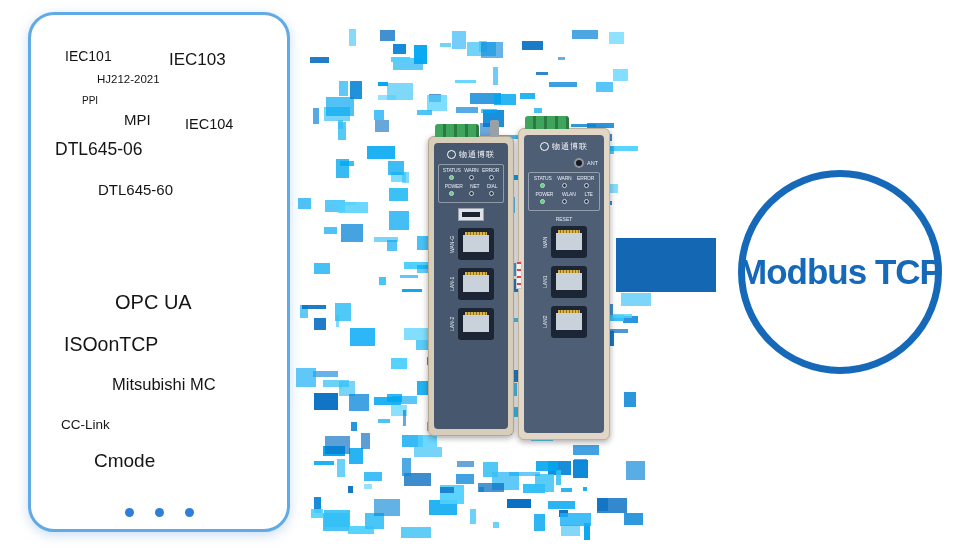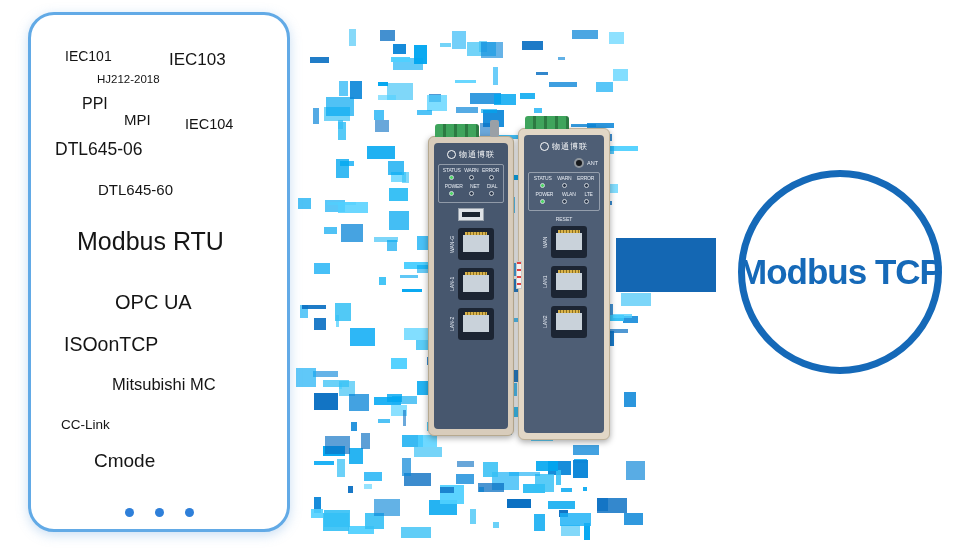--- a/index.html
+++ b/index.html
@@ -7,21 +7,21 @@
   .stage { position:relative; width:980px; height:560px; background:#fff; overflow:hidden; }
 
   
   .card { position:absolute; left:28px; top:12px; width:262px; height:520px;
           background:#fff; border:3px solid #62aae6; border-radius:26px;
           box-shadow:0 3px 12px rgba(100,160,220,.35); z-index:3; }
   .proto { position:absolute; color:#151515; white-space:nowrap; }
   .p0 { left:34px;  top:33px;  font-size:14px; }
   .p1 { left:138px; top:35px;  font-size:17px; }
   .p2 { left:66px;  top:58px;  font-size:11.5px; }
-  .p3 { left:51px;  top:80px;  font-size:16px; }
+  .p3 { left:51px;  top:80px;  font-size:10px; }
   .p4 { left:93px;  top:96px;  font-size:15px; }
   .p5 { left:154px; top:101px; font-size:14.5px; }
   .p6 { left:24px;  top:124px; font-size:17.5px; }
   .p7 { left:67px;  top:166px; font-size:15px; }
   .p8 { left:46px;  top:212px; font-size:25px; }
   .p9 { left:84px;  top:276px; font-size:20px; }
   .p10{ left:33px;  top:318px; font-size:19.5px; }
   .p11{ left:81px;  top:360px; font-size:16.5px; }
   .p12{ left:30px;  top:402px; font-size:13.5px; }
   .p13{ left:63px;  top:435px; font-size:19px; }
@@ -73,27 +73,26 @@
   .circle span { color:#1569b8; font-size:35px; font-weight:700; letter-spacing:-1px; white-space:nowrap; }
 </style>
 </head>
 <body>
 
 <div class="stage">
 
   <div class="card">
     <span class="proto p0">IEC101</span>
     <span class="proto p1">IEC103</span>
-    <span class="proto p2">HJ212-2018</span>
+    <span class="proto p2">HJ212-2021</span>
     <span class="proto p3">PPI</span>
     <span class="proto p4">MPI</span>
     <span class="proto p5">IEC104</span>
     <span class="proto p6">DTL645-06</span>
     <span class="proto p7">DTL645-60</span>
-    <span class="proto p8">Modbus RTU</span>
     <span class="proto p9">OPC UA</span>
     <span class="proto p10">ISOonTCP</span>
     <span class="proto p11">Mitsubishi MC</span>
     <span class="proto p12">CC-Link</span>
     <span class="proto p13">Cmode</span>
     <div class="dots">
       <span class="dot"></span>
       <span class="dot"></span>
       <span class="dot"></span>
     </div>

